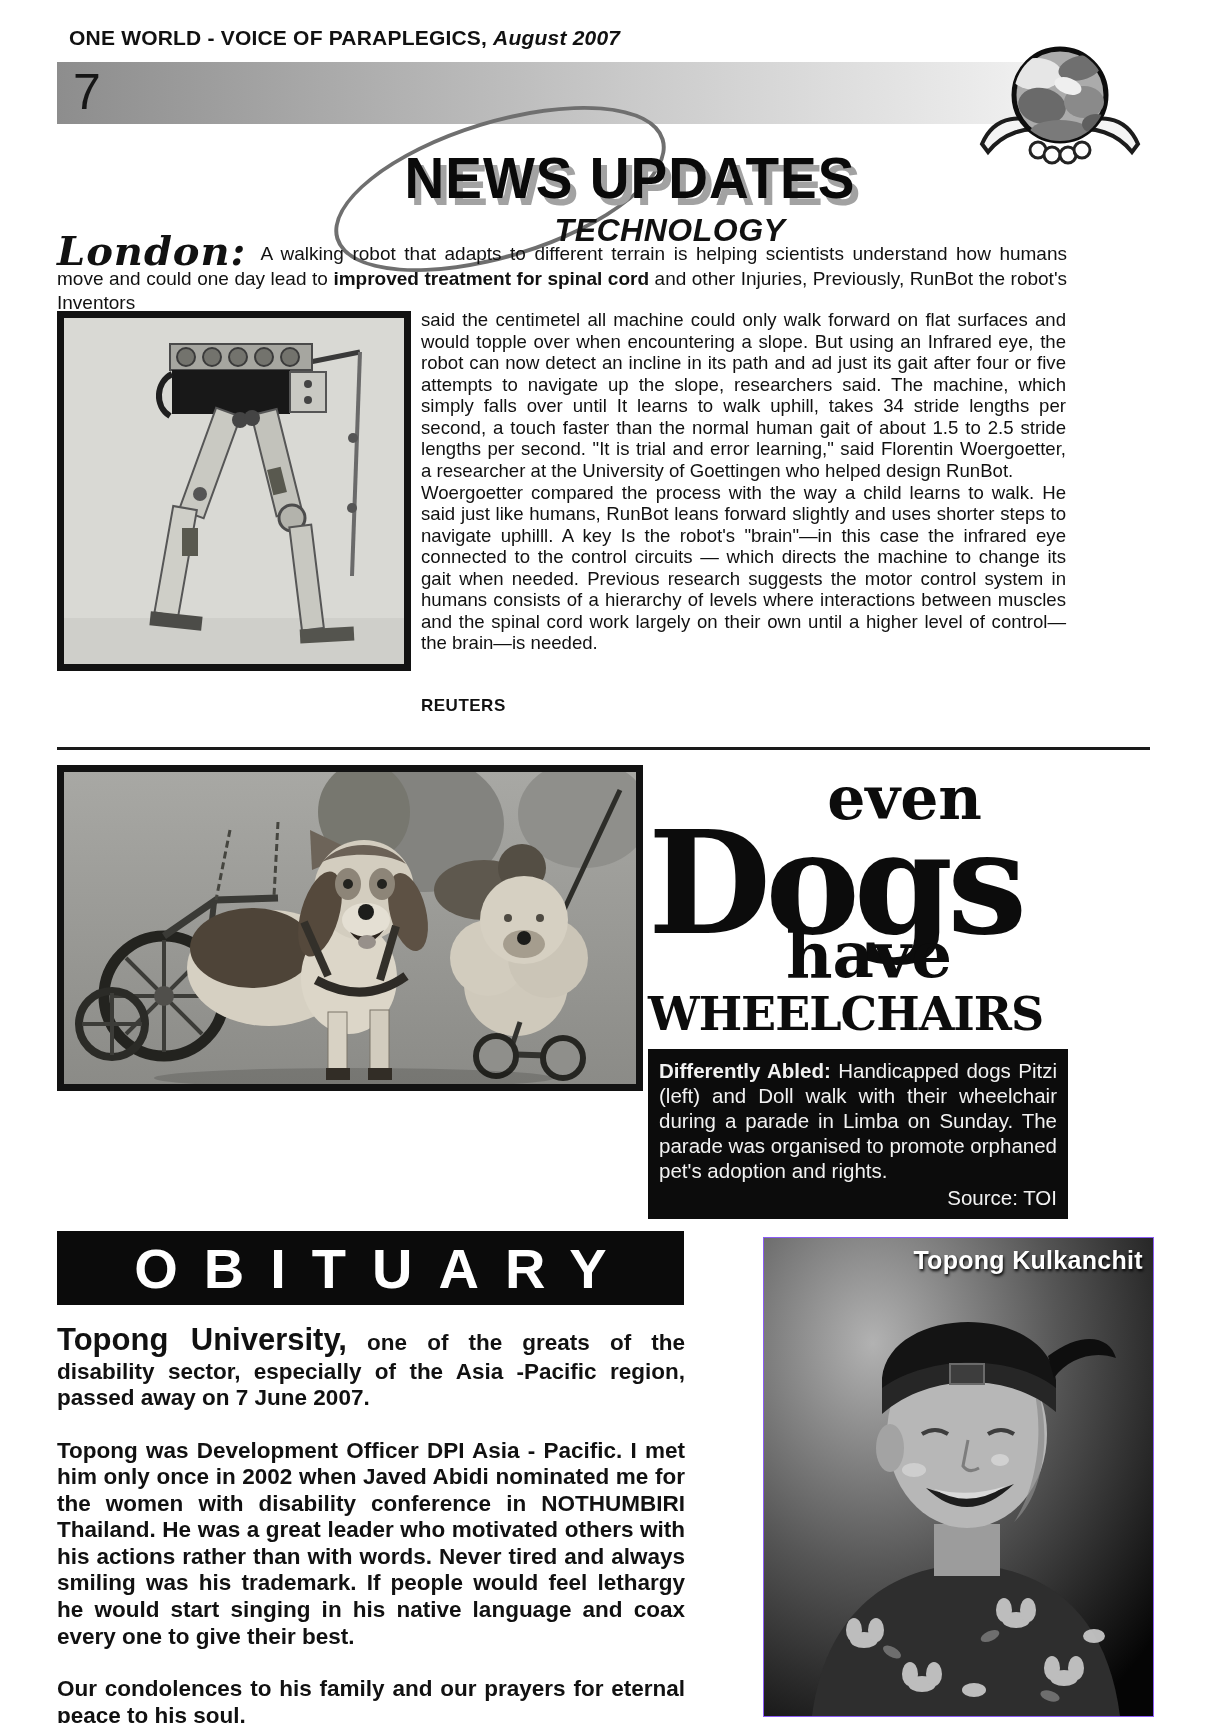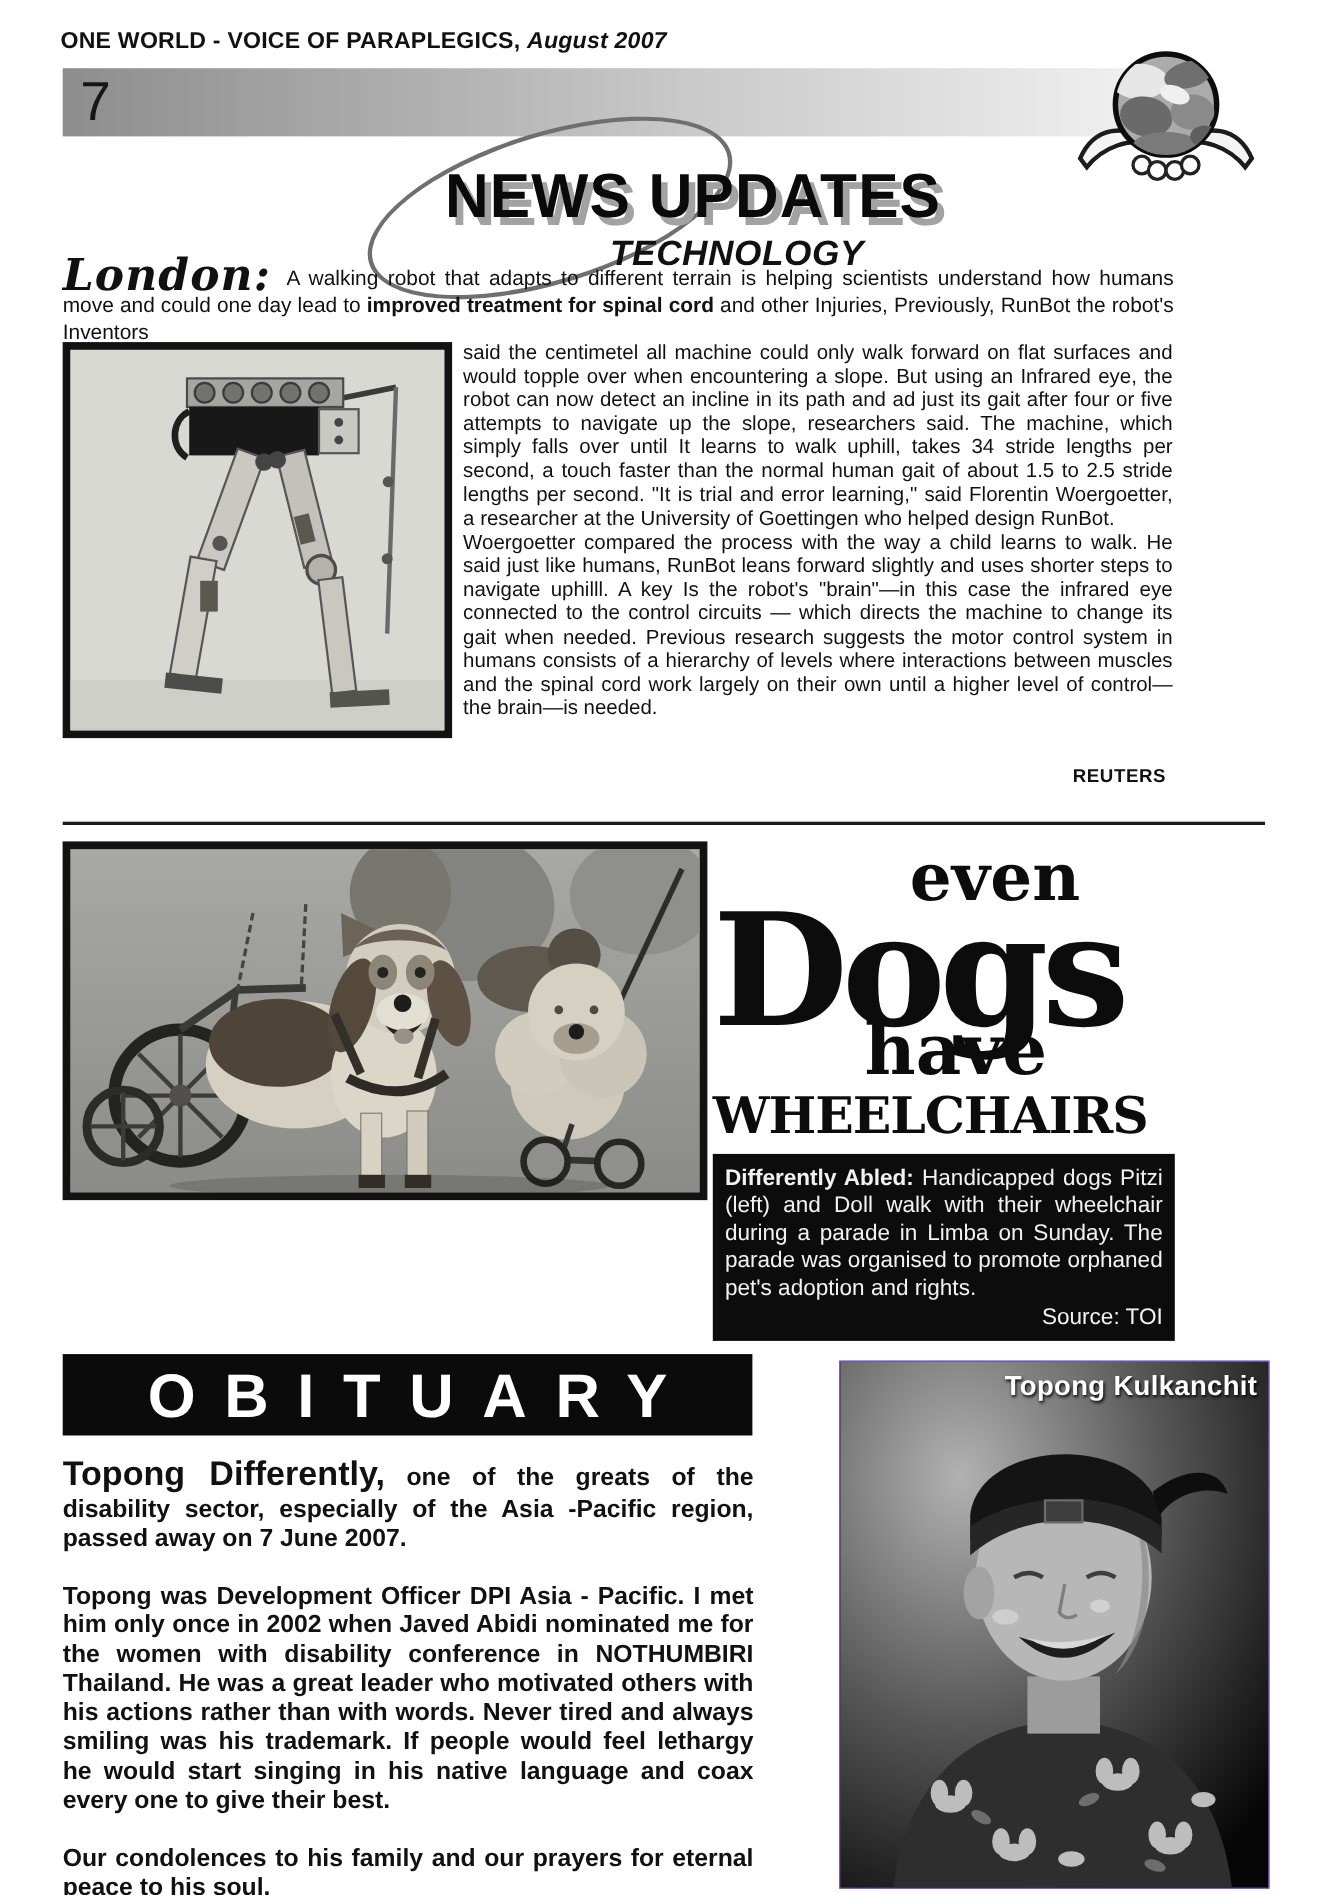--- a/index.html
+++ b/index.html
@@ -2,21 +2,21 @@
 <html><head>
 <meta charset="utf-8">
 <style>
   html,body{margin:0;padding:0;background:#e9e9e9;}
   .page{
     position:relative;width:1208px;height:1723px;background:#ffffff;
     font-family:"Liberation Sans",sans-serif;color:#111;overflow:hidden;
     margin:0 auto;
   }
   
-  .header-line{position:absolute;left:55px;top:26px;font-size:21px;font-weight:bold;letter-spacing:.2px;}
+  .header-line{position:absolute;left:69px;top:26px;font-size:21px;font-weight:bold;letter-spacing:.2px;}
   .header-line .date{font-style:italic;}
   .graybar{
     position:absolute;left:57px;top:62px;width:1028px;height:62px;
     background:linear-gradient(to right,#8d8d8d,#c9c9c9 55%,#ededed 92%,#f8f8f8);
   }
   .pageno{font-size:50px;font-weight:500;line-height:60px;padding-left:16px;color:#161616;}
   .globe{position:absolute;left:976px;top:40px;width:168px;height:130px;}
   
   .news-logo{position:absolute;left:352px;top:146px;width:556px;text-align:center;}
   .news-swoosh{
@@ -34,21 +34,21 @@
   
   .intro{position:absolute;left:57px;top:242px;width:1010px;font-size:19px;line-height:1.3;text-align:justify;}
   .dateline{
     font-family:"DejaVu Serif",serif;font-style:italic;font-weight:bold;
     font-size:40px;line-height:0;vertical-align:-5px;margin-right:14px;letter-spacing:1px;
   }
   .robot-frame{position:absolute;left:57px;top:311px;width:340px;height:346px;border:7px solid #121212;background:#dcdcd8;}
   .robot-frame svg{display:block;}
   .tech-col{position:absolute;left:421px;top:309px;width:645px;font-size:18.6px;line-height:1.16;text-align:justify;}
   .tech-col p{margin:0;}
-  .credit{margin-top:42px;text-align:right;font-weight:bold;font-size:17px;padding-right:6px;letter-spacing:.5px;}
+  .credit{margin-top:42px;font-weight:bold;font-size:17px;padding-right:6px;letter-spacing:.5px;}
   .rule{position:absolute;left:57px;top:747px;width:1093px;height:3px;background:#1a1a1a;}
   
   .dogs-frame{position:absolute;left:57px;top:765px;width:572px;height:312px;border:7px solid #121212;background:#9a9a96;}
   .dogs-frame svg{display:block;}
   .dogs-col{position:absolute;left:648px;top:768px;width:420px;}
   .h-even,.h-dogs,.h-have,.h-wheel{font-family:"DejaVu Serif",serif;font-weight:bold;color:#0c0c0c;}
   .h-even{font-size:60px;line-height:1;text-align:right;padding-right:86px;}
   .h-dogs{font-size:142px;line-height:.9;letter-spacing:-6px;margin-top:-8px;white-space:nowrap;}
   .h-have{font-size:64px;line-height:.9;margin-top:-22px;padding-left:138px;}
   .h-wheel{font-size:46px;line-height:.95;margin-top:10px;letter-spacing:-1px;white-space:nowrap;}
@@ -267,21 +267,21 @@
     <div class="h-wheel">WHEELCHAIRS</div>
     <div class="caption-box">
       <b>Differently Abled:</b><span> Handicapped dogs Pitzi (left) and Doll walk with their wheelchair during a parade in Limba on Sunday. The parade was organised to promote orphaned pet's adoption and rights.</span>
       <div class="src">Source: TOI</div>
     </div>
   </div>
 
   <div class="obit-bar">OBITUARY</div>
 
   <div class="obit-text">
-    <p><span class="lead-name">Topong Differently,</span><span> one of the greats of the disability sector, especially of the Asia -Pacific region, passed away on 7 June 2007.</span></p>
+    <p><span class="lead-name">Topong University,</span><span> one of the greats of the disability sector, especially of the Asia -Pacific region, passed away on 7 June 2007.</span></p>
     <p>Topong was Development Officer DPI Asia - Pacific.  I met him only once in 2002 when Javed Abidi nominated me for the women with disability conference in NOTHUMBIRI Thailand. He was a great leader who motivated others with his actions rather than with words. Never tired and always smiling was his trademark. If people would feel lethargy he would start singing in his native language and coax every one to give their best.</p>
     <p>Our condolences to his family and our prayers for eternal peace to his soul.</p>
   </div>
 
   <div class="obit-photo">
     <svg viewBox="0 0 389 478" width="389" height="478">
       <defs>
         <radialGradient id="pGrad" cx="28%" cy="22%" r="95%">
           <stop offset="0" stop-color="#b2b2b2"></stop>
           <stop offset="0.5" stop-color="#565656"></stop>

